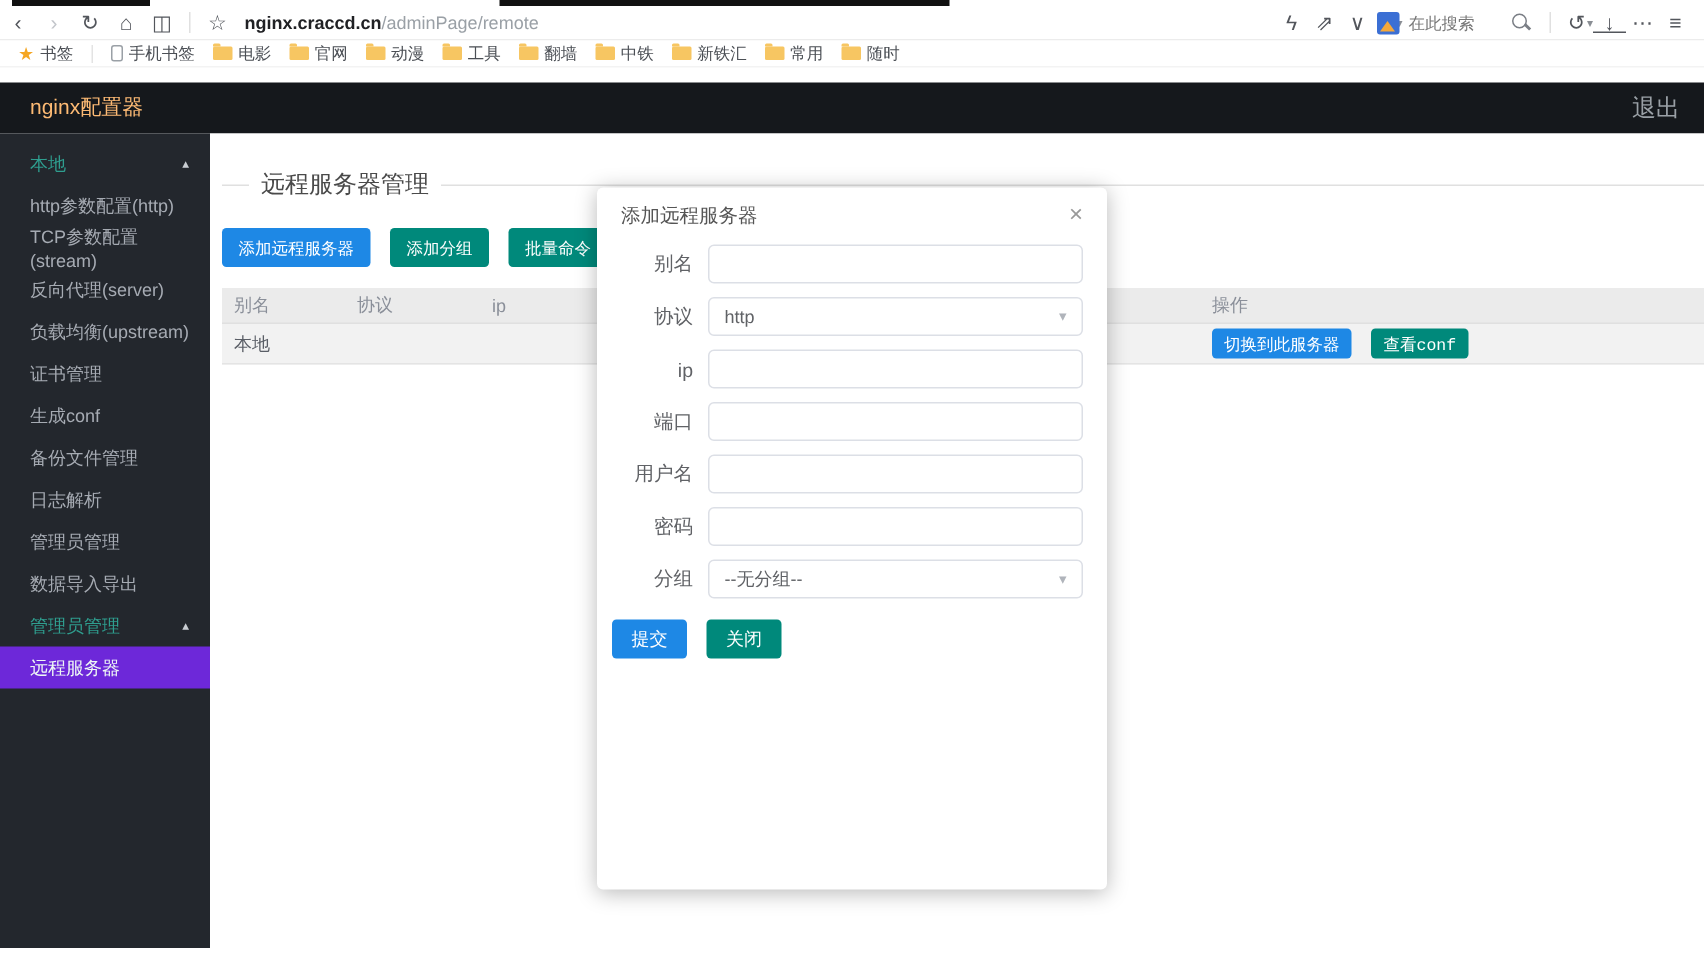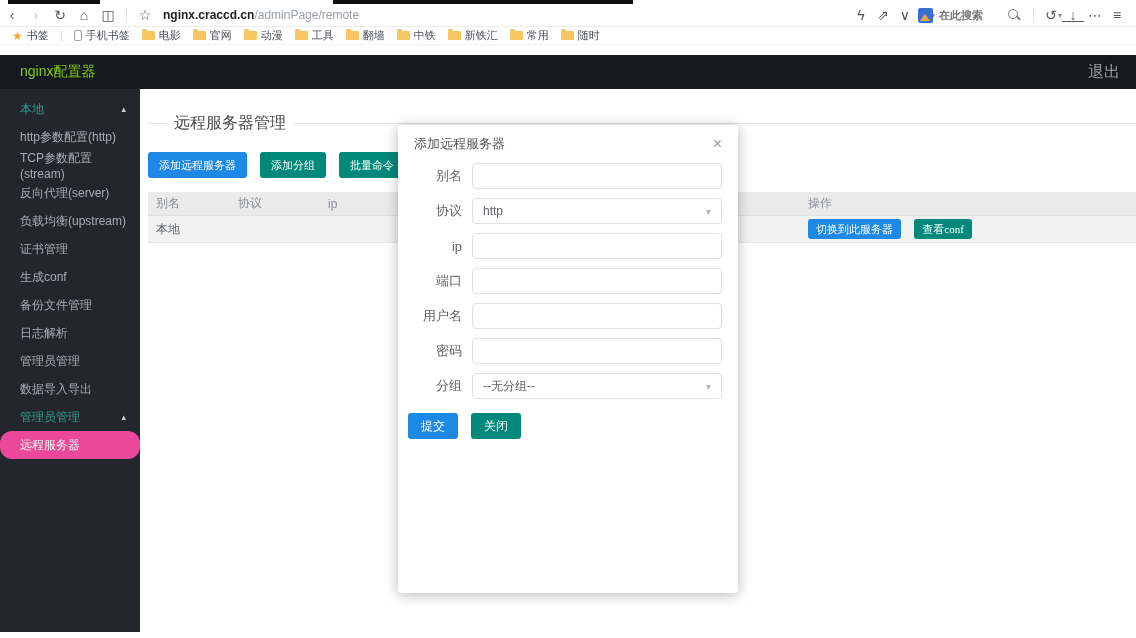--- a/index.html
+++ b/index.html
@@ -17,21 +17,21 @@
   .nav-ic { width:24px; text-align:center; font-size:14px; color:#53565c; cursor:default; }
   .nav-ic.dis { color:#c3c6cb; }
   .vsep { width:1px; height:14px; background:#e0e0e0; margin:0 6px; }
   .url { font-size:12px; color:#9aa0a6; margin-left:6px; }
   .url .host { color:#202124; font-weight:bold; }
   .nav-right { margin-left:auto; display:flex; align-items:center; margin-right:8px; }
   .nav-right .nav-ic { width:22px; }
   .engine-ic { width:15px; height:15px; background:#3b6fd4; border-radius:2px; position:relative; margin:0 2px; }
   .engine-ic:after { content:""; position:absolute; left:2px; bottom:2px; border-left:5px solid transparent;
     border-right:5px solid transparent; border-bottom:7px solid #f4a83c; }
-  .srch-txt { font-size:11px; color:#777; margin:0 8px 0 4px; min-width:60px;font-weight:bold; }
+  .srch-txt { font-size:11px; color:#777; margin:0 8px 0 4px; min-width:60px; }
   .mag { width:14px; height:14px; position:relative; margin-right:6px; }
   .mag:before { content:""; position:absolute; left:1px; top:1px; width:8px; height:8px;
     border:1.5px solid #7a7e85; border-radius:50%; }
   .mag:after { content:""; position:absolute; left:9px; top:9px; width:5px; height:1.5px;
     background:#7a7e85; transform:rotate(45deg); }
   .dl { border-bottom:1.5px solid #53565c; line-height:12px; }
   .tiny-caret { font-size:8px; color:#8a8e94; margin-left:-4px; }
 
   .bookmarks { position:absolute; top:27px; left:0; width:1136px; height:18px; background:#fff;
     display:flex; align-items:center; font-size:11px; color:#4b4f55; border-bottom:1px solid #f3f3f3; }
@@ -39,30 +39,30 @@
   .bm-star { color:#f5a623; font-size:12px; margin-right:4px; }
   .folder { width:13px; height:9px; background:#f7c662; border-radius:1px; position:relative; margin-right:4px; }
   .folder:before { content:""; position:absolute; top:-2px; left:0; width:5px; height:2px;
     background:#f7c662; border-radius:1px 1px 0 0; }
   .phone { width:8px; height:11px; border:1px solid #9aa0a6; border-radius:2px; margin-right:4px; }
   .bm-sep { width:1px; height:12px; background:#e3e3e3; margin-left:12px; }
 
   
   .app-header { position:absolute; top:55px; left:0; width:1136px; height:34px; background:#15181c;
     display:flex; align-items:center; }
-  .app-title { color:#84cc16; font-size:14px; margin-left:20px; }
+  .app-title { color:#fdba74; font-size:14px; margin-left:20px; }
   .logout { margin-left:auto; margin-right:16px; color:#9aa0a6; font-size:16px; cursor:pointer;text-align:right; }
 
   .app-body { position:absolute; top:89px; left:0; width:1136px; height:543px; display:flex; }
   .sidebar { width:140px; background:#23272d; padding-top:6px; flex:none; }
   .side-row { height:28px; display:flex; align-items:center; padding:0 14px 0 20px;
     font-size:12px; color:#a6abb3; cursor:pointer; }
   .side-row.section { color:#2f9e8f; }
   .side-row.section .caret { margin-left:auto; color:#c9cdd2; font-size:9px; }
-  .side-row.selected { background:#ec4899; color:#eef7f5;border-radius:12px; }
+  .side-row.selected { background:#6d28d9; color:#eef7f5; }
 
   .main { flex:1; background:#fff; padding:24px 28px 0 8px; position:relative; }
   .page-title-row { display:flex; align-items:center; }
   .page-title-row:before { content:""; width:18px; height:1px; background:#e0e0e0; margin-right:8px; }
   .page-title-row:after { content:""; flex:1; height:1px; background:#e0e0e0; margin-left:8px; }
   .page-title { font-size:16px; color:#4a4a4a; font-weight:500; }
 
   .btn-row { margin-top:18px; display:flex; align-items:center; }
   .btn { height:26px; border:none; border-radius:3px; color:#fff; font-size:11px; padding:0 11px;
     margin-right:13px; cursor:pointer; font-family:inherit; }
@@ -70,21 +70,21 @@
   .btn.teal { background:#00897b; }
   .btn.sliver { width:60px; padding:0; }
 
   .tbl { margin-top:14px; width:1060px; font-size:12px; }
   .tbl-head { display:flex; background:#ebebeb; height:24px; align-items:center; color:#8a8f99;
     border-bottom:1px solid #e0e0e0; }
   .tbl-row { display:flex; background:#f2f2f2; height:27px; align-items:center; color:#5a5e66;
     border-bottom:1px solid #e4e4e4; }
   .c1 { width:90px; padding-left:8px; } .c2 { width:90px; } .c3 { width:480px; } .c4 { flex:1; }
   .row-btn { height:20px; border:none; border-radius:3px; color:#fff; font-size:11px;
-    padding:0 8px; margin-right:10px; cursor:pointer; font-family:Liberation Serif, serif; }
+    padding:0 8px; margin-right:10px; cursor:pointer; font-family:Liberation Mono, monospace; }
 
   
   .modal { position:absolute; left:398px; top:125px; width:340px; height:468px; background:#fff;
     border-radius:4px; box-shadow:0 2px 14px rgba(0,0,0,.28); z-index:50; }
   .modal-head { height:38px; display:flex; align-items:center; padding:0 16px; }
   .modal-title { font-size:13px; color:#555; }
   .modal-x { margin-left:auto; color:#999; font-size:16px; cursor:pointer; line-height:1; }
   .field { display:flex; align-items:center; height:26px; margin:0 16px 9px 0; }
   .f-label { width:74px; text-align:right; font-size:13px; color:#606266; padding-right:10px; flex:none; }
   .f-input { flex:1; height:26px; border:1px solid #dcdfe6; border-radius:4px; font-size:12px;

